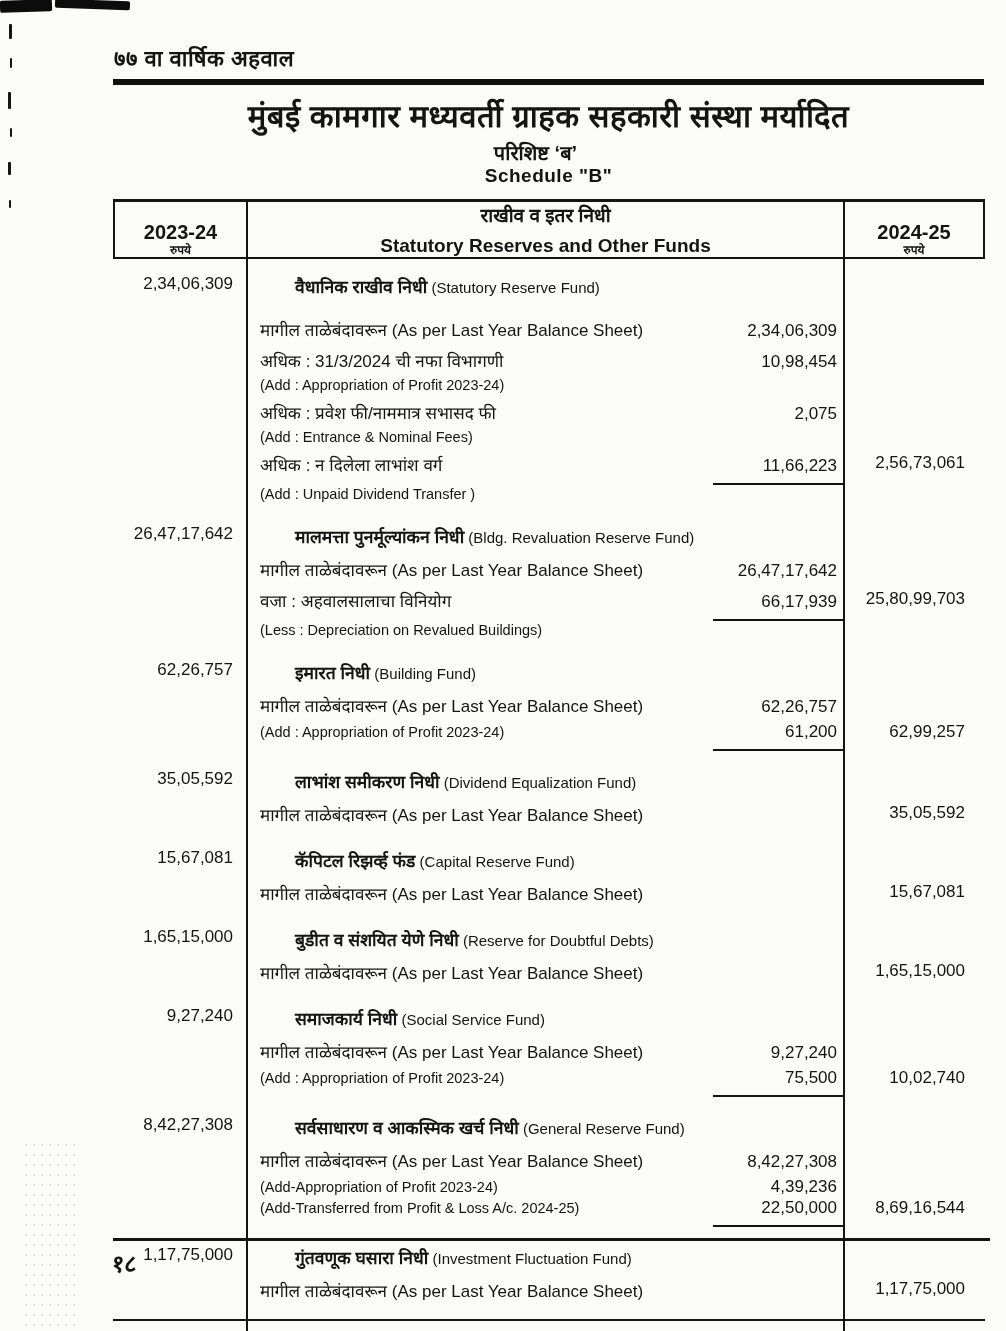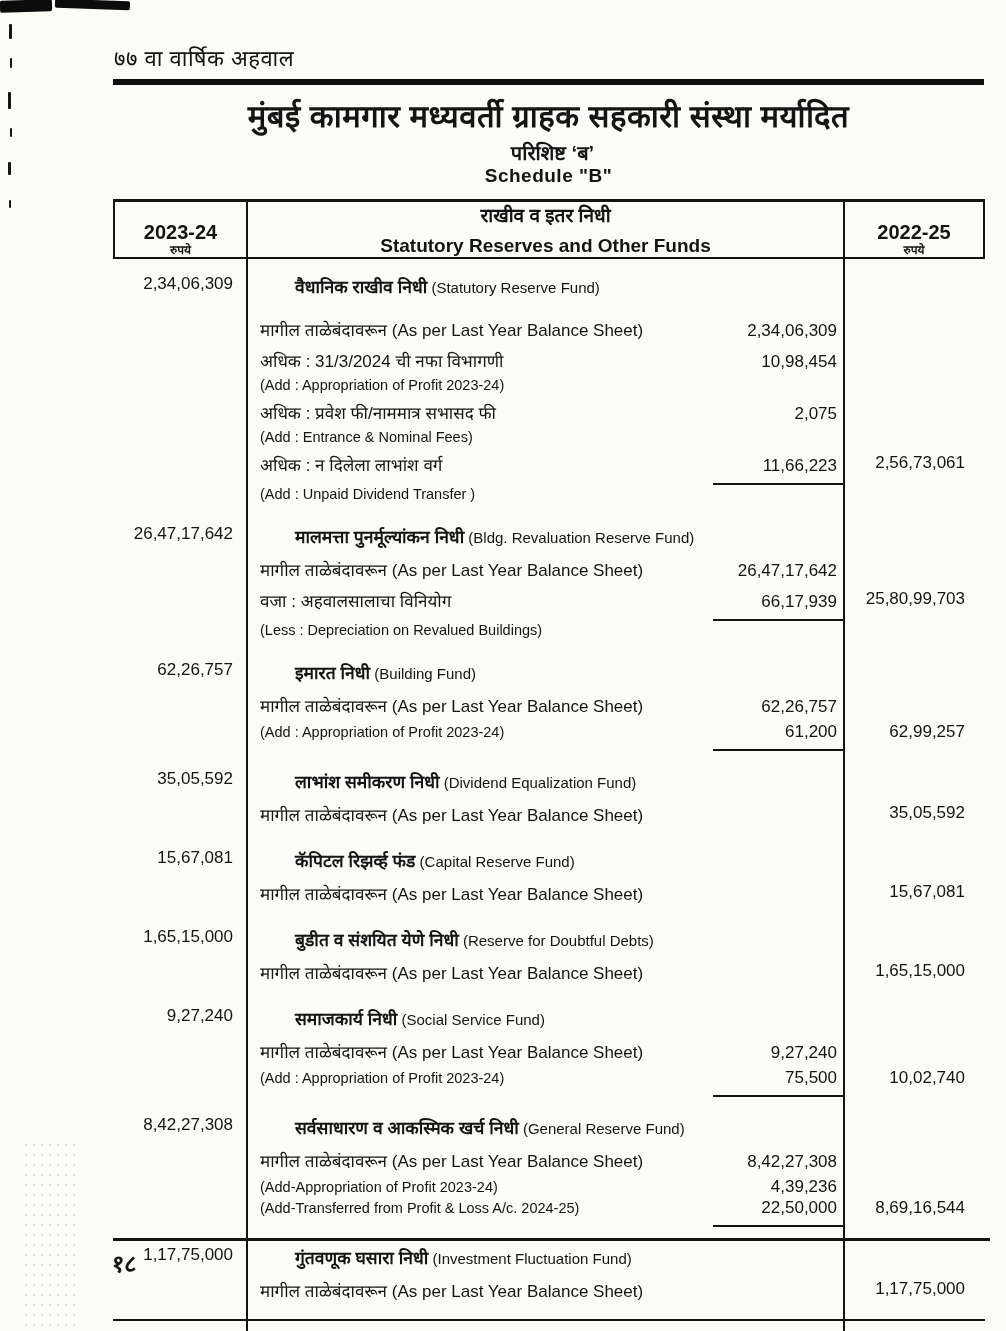--- a/index.html
+++ b/index.html
@@ -13,24 +13,24 @@
   
   .blob1{position:absolute;left:0;top:0;width:52px;height:12px;background:#0c0c0c;transform:rotate(-2deg);border-radius:2px;}
   .blob2{position:absolute;left:55px;top:0;width:75px;height:9px;background:#0c0c0c;transform:rotate(2deg);border-radius:2px;}
   .edge-dash{position:absolute;background:#151515;border-radius:1px;}
   .noise-strip{
     position:absolute;left:22px;top:1140px;width:58px;height:190px;opacity:.35;
     background-image:radial-gradient(circle, rgba(40,40,40,.35) 1px, transparent 1.4px);
     background-size:8px 10px;
   }
   
-  .report-title{position:absolute;left:114px;top:42px;font-size:22px;font-weight:normal;letter-spacing:.5px;}
+  .report-title{position:absolute;left:114px;top:42px;font-size:22px;font-weight:bold;letter-spacing:.5px;}
   .head-rule{position:absolute;left:113px;top:79px;width:871px;height:6px;background:#101010;}
   .org-title{position:absolute;left:113px;top:94px;width:871px;text-align:center;font-size:31px;font-weight:bold;letter-spacing:.5px;}
-  .appendix{position:absolute;left:117px;top:139px;width:871px;text-align:center;font-size:20px;font-weight:bold;}
+  .appendix{position:absolute;left:100px;top:139px;width:871px;text-align:center;font-size:20px;font-weight:bold;}
   .schedule{position:absolute;left:113px;top:165px;width:871px;text-align:center;font-size:19px;font-weight:bold;letter-spacing:.5px;}
   
   .tbl{
     position:absolute;left:113px;top:199px;width:872px;
     display:grid;grid-template-columns:135px 597px 140px;
     grid-auto-rows:min-content;
     font-size:17px;
   }
   .hc{border-top:3px solid #141414;border-bottom:2px solid #141414;
       display:flex;flex-direction:column;justify-content:flex-end;align-items:center;
@@ -85,21 +85,21 @@
 <div class="tbl" id="tbl">
   <div class="hc hc1">
     <div class="hyear">2023-24</div>
     <div class="hrup">रुपये</div>
   </div>
   <div class="hc hc2">
     <span class="hdesc">राखीव व इतर निधी</span>
     <span class="hdesc">Statutory Reserves and Other Funds</span>
   </div>
   <div class="hc hc3">
-    <div class="hyear">2022-25</div>
+    <div class="hyear">2024-25</div>
     <div class="hrup">रुपये</div>
   </div>
 <div class="c1 r-title r-first">2,34,06,309</div>
     <div class="c2 r-title r-first">
       <span class="t-mr">वैधानिक राखीव निधी</span>
       <span class="t-en">&nbsp;(Statutory Reserve Fund)</span>
     </div>
     <div class="c3 r-title r-first"></div>
     <div class="c1 r-line"></div>
     <div class="c2 r-line">

